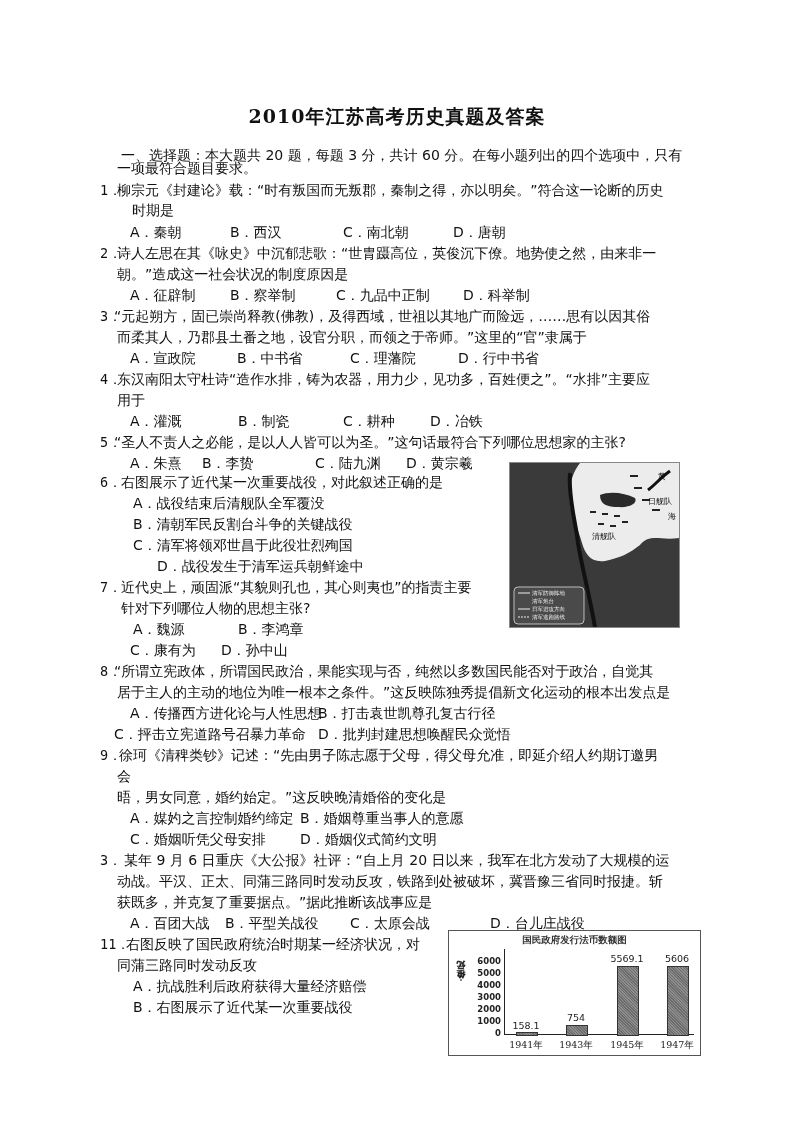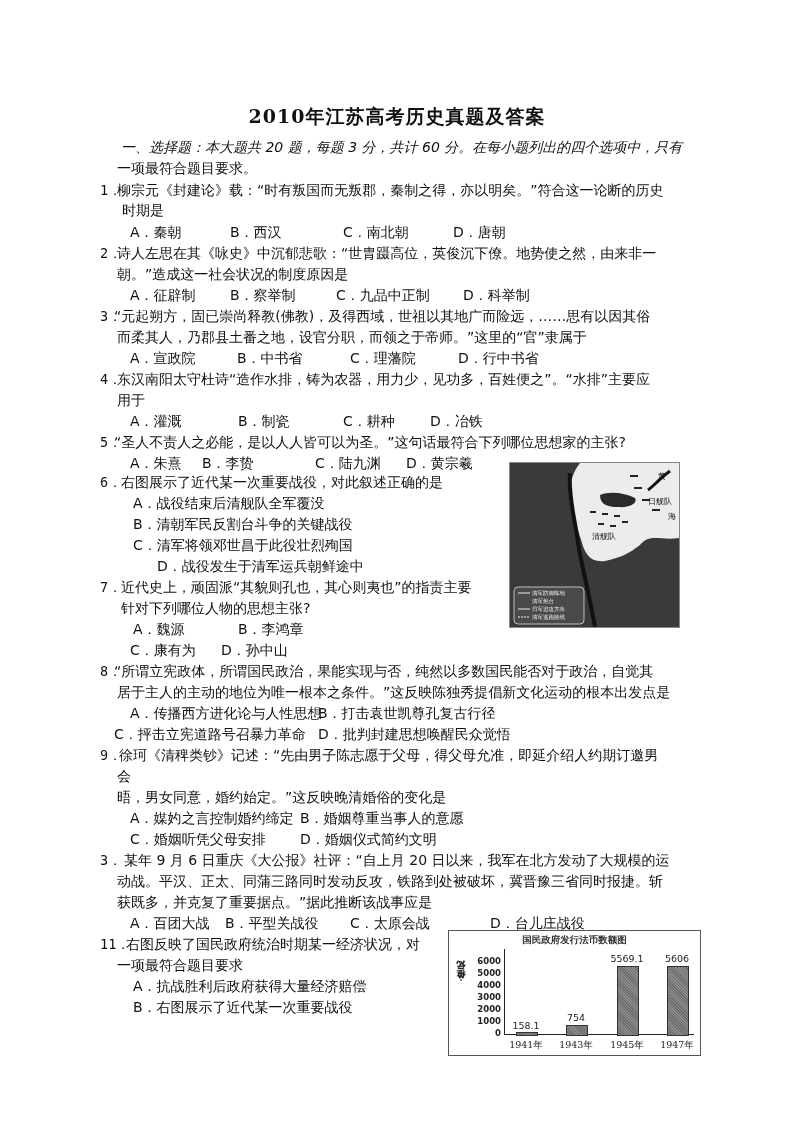--- a/index.html
+++ b/index.html
@@ -30,26 +30,26 @@
   .bar-val { position:absolute; font-size:9.5px; color:#222; text-align:center; width:50px; }
   .xtick { position:absolute; top:108px; font-size:9.5px; color:#222; text-align:center; width:50px; font-family:"DejaVu Serif", serif; }
 </style>
 </head>
 <body>
 
 <div class="page">
 
   <div class="title">2010年江苏高考历史真题及答案</div>
 
-  <div class="ln" style="left:121px;top:137px;font-style:italic;">一、选择题：本大题共 20 题，每题 3 分，共计 60 分。在每小题列出的四个选项中，只有</div>
+  <div class="ln" style="left:121px;top:145px;">一、选择题：本大题共 20 题，每题 3 分，共计 60 分。在每小题列出的四个选项中，只有</div>
   <div class="ln" style="left:117px;top:158px;">一项最符合题目要求。</div>
 
   <div class="num" style="left:100px;top:180px;">1．</div>
   <div class="ln" style="left:117px;top:180px;">柳宗元《封建论》载：“时有叛国而无叛郡，秦制之得，亦以明矣。”符合这一论断的历史</div>
-  <div class="ln" style="left:122px;top:200px;">时期是</div>
+  <div class="ln" style="left:132px;top:200px;">时期是</div>
   <div class="opt" style="left:130px;top:222px;">A．秦朝</div>
   <div class="opt" style="left:230px;top:222px;">B．西汉</div>
   <div class="opt" style="left:343px;top:222px;">C．南北朝</div>
   <div class="opt" style="left:453px;top:222px;">D．唐朝</div>
 
   <div class="num" style="left:100px;top:243px;">2．</div>
   <div class="ln" style="left:117px;top:243px;">诗人左思在其《咏史》中沉郁悲歌：“世胄蹑高位，英俊沉下僚。地势使之然，由来非一</div>
   <div class="ln" style="left:117px;top:264px;">朝。”造成这一社会状况的制度原因是</div>
   <div class="opt" style="left:130px;top:285px;">A．征辟制</div>
   <div class="opt" style="left:230px;top:285px;">B．察举制</div>
@@ -153,21 +153,21 @@
   <div class="ln" style="left:124px;top:850px;">某年 9 月 6 日重庆《大公报》社评：“自上月 20 日以来，我军在北方发动了大规模的运</div>
   <div class="ln" style="left:117px;top:871px;">动战。平汉、正太、同蒲三路同时发动反攻，铁路到处被破坏，冀晋豫三省同时报捷。斩</div>
   <div class="ln" style="left:117px;top:892px;">获既多，并克复了重要据点。”据此推断该战事应是</div>
   <div class="opt" style="left:130px;top:913px;">A．百团大战</div>
   <div class="opt" style="left:225px;top:913px;">B．平型关战役</div>
   <div class="opt" style="left:350px;top:913px;">C．太原会战</div>
   <div class="opt" style="left:490px;top:913px;">D．台儿庄战役</div>
 
   <div class="num" style="left:100px;top:934px;">11．</div>
   <div class="ln" style="left:126px;top:934px;">右图反映了国民政府统治时期某一经济状况，对</div>
-  <div class="ln" style="left:117px;top:955px;">一项最符合题目要求</div>
+  <div class="ln" style="left:117px;top:955px;">同蒲三路同时发动反攻</div>
   <div class="opt" style="left:133px;top:976px;">A．抗战胜利后政府获得大量经济赔偿</div>
   <div class="opt" style="left:133px;top:997px;">B．右图展示了近代某一次重要战役</div>
 
   <div class="chart">
     <div class="chart-title">国民政府发行法币数额图</div>
     <div class="ylabel">单位：亿元</div>
 
     <div class="ytick" style="top:25px;">6000</div>
     <div class="ytick" style="top:37px;">5000</div>
     <div class="ytick" style="top:49px;">4000</div>

